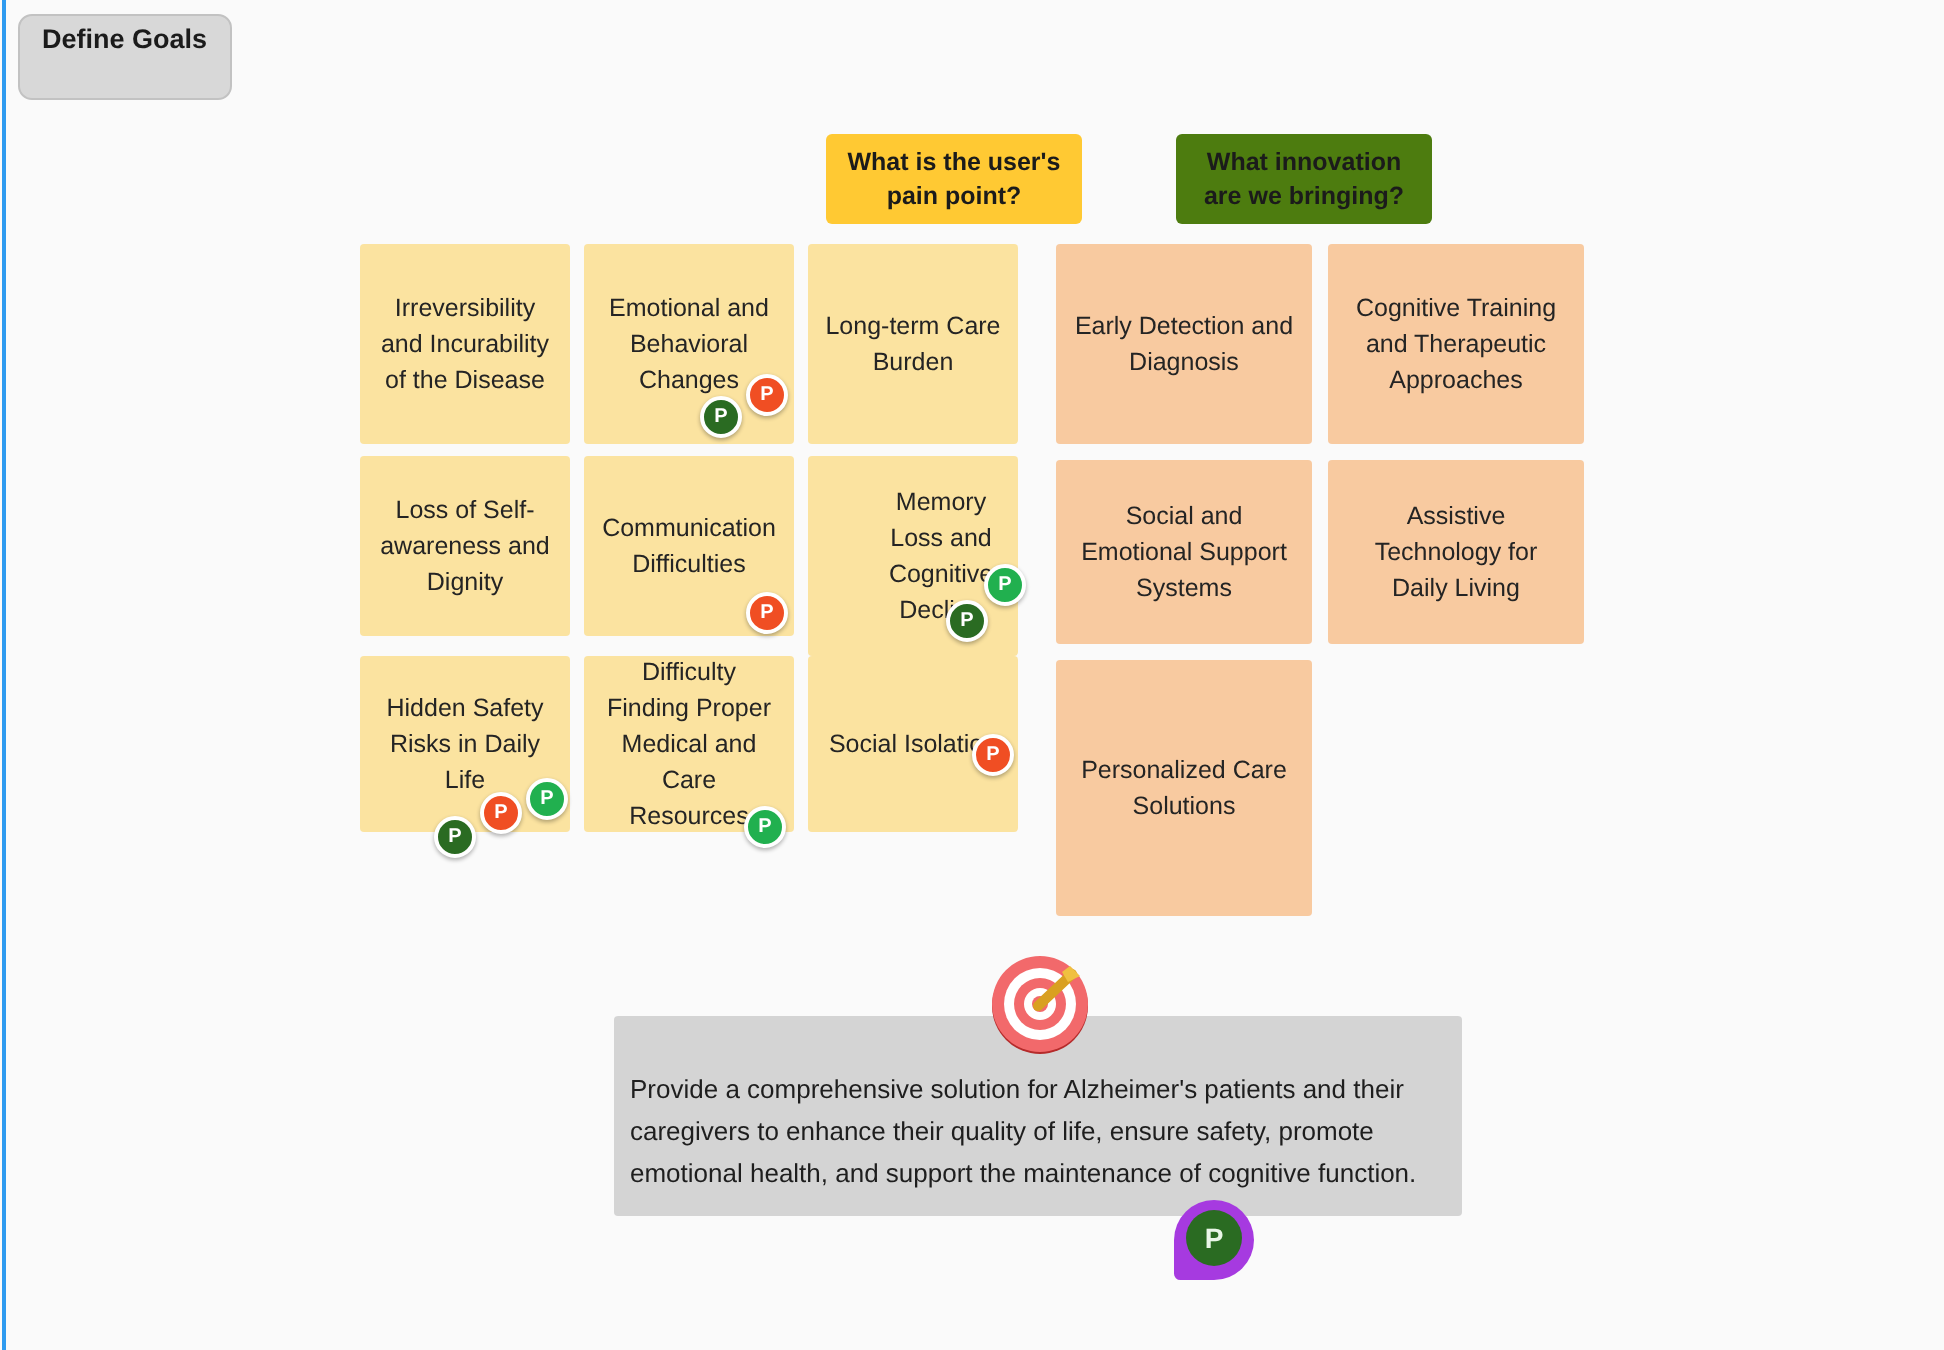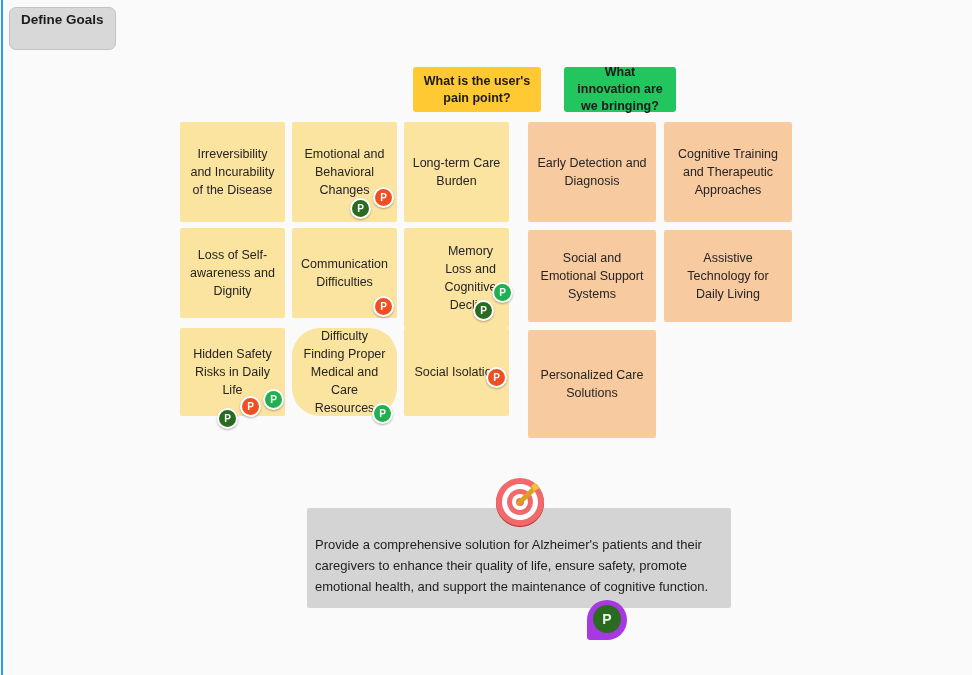--- a/index.html
+++ b/index.html
@@ -51,23 +51,23 @@
     padding: 4px 8px;
     border-radius: 3px;
     margin-left: 32px;
   }
   #header-pain-point {
     left: 381px; top: 67px;
     width: 128px; height: 45px;
     background: #ffc933;
   }
   #header-innovation {
-    left: 532px; top: 67px;
-    width: 112px; height: 45px;
-    background: #22c55e;
+    left: 556px; top: 67px;
+    width: 128px; height: 45px;
+    background: #4d7c0f;
   }
 
   
   .card {
     position: absolute;
     display: flex;
     align-items: center;
     justify-content: center;
     text-align: center;
     font-size: 12.5px;
@@ -179,35 +179,35 @@
 
   <div class="card pain" style="left:404px; top:228px; width:105px; height:100px;padding-left:36px;">Memory Loss and Cognitive Decline</div>
   <div class="badge green-light" style="left:492px; top:282px;">P</div>
   <div class="badge green-dark" style="left:473px; top:300px;">P</div>
 
   <div class="card pain" style="left:180px; top:328px; width:105px; height:88px;">Hidden Safety Risks in Daily Life</div>
   <div class="badge green-dark" style="left:217px; top:408px;">P</div>
   <div class="badge orange" style="left:240px; top:396px;">P</div>
   <div class="badge green-light" style="left:263px; top:389px;">P</div>
 
-  <div class="card pain" style="left:292px; top:328px; width:105px; height:88px;border-radius:28px;">Difficulty Finding Proper Medical and Care Resources</div>
+  <div class="card pain" style="left:292px; top:328px; width:105px; height:88px;">Difficulty Finding Proper Medical and Care Resources</div>
   <div class="badge green-light" style="left:372px; top:403px;">P</div>
 
   <div class="card pain" style="left:404px; top:328px; width:105px; height:88px;">Social Isolation</div>
   <div class="badge orange" style="left:486px; top:367px;">P</div>
 
   <div class="card inno" style="left:528px; top:122px; width:128px; height:100px;">Early Detection and Diagnosis</div>
 
   <div class="card inno" style="left:664px; top:122px; width:128px; height:100px;">Cognitive Training and Therapeutic Approaches</div>
 
   <div class="card inno" style="left:528px; top:230px; width:128px; height:92px;">Social and Emotional Support Systems</div>
 
   <div class="card inno" style="left:664px; top:230px; width:128px; height:92px;">Assistive Technology for Daily Living</div>
 
-  <div class="card inno" style="left:528px; top:330px; width:128px; height:108px;">Personalized Care Solutions</div>
+  <div class="card inno" style="left:528px; top:330px; width:128px; height:128px;">Personalized Care Solutions</div>
 
 
   <div id="goal-panel"></div>
 
   <div id="target-icon">
     <svg viewBox="0 0 52 52" width="52" height="52">
       <circle cx="26" cy="27" r="24" fill="#b52b2b"></circle>
       <circle cx="26" cy="26" r="24" fill="#f2696b"></circle>
       <circle cx="26" cy="26" r="18" fill="#ffffff"></circle>
       <circle cx="26" cy="26" r="13" fill="#f2696b"></circle>

